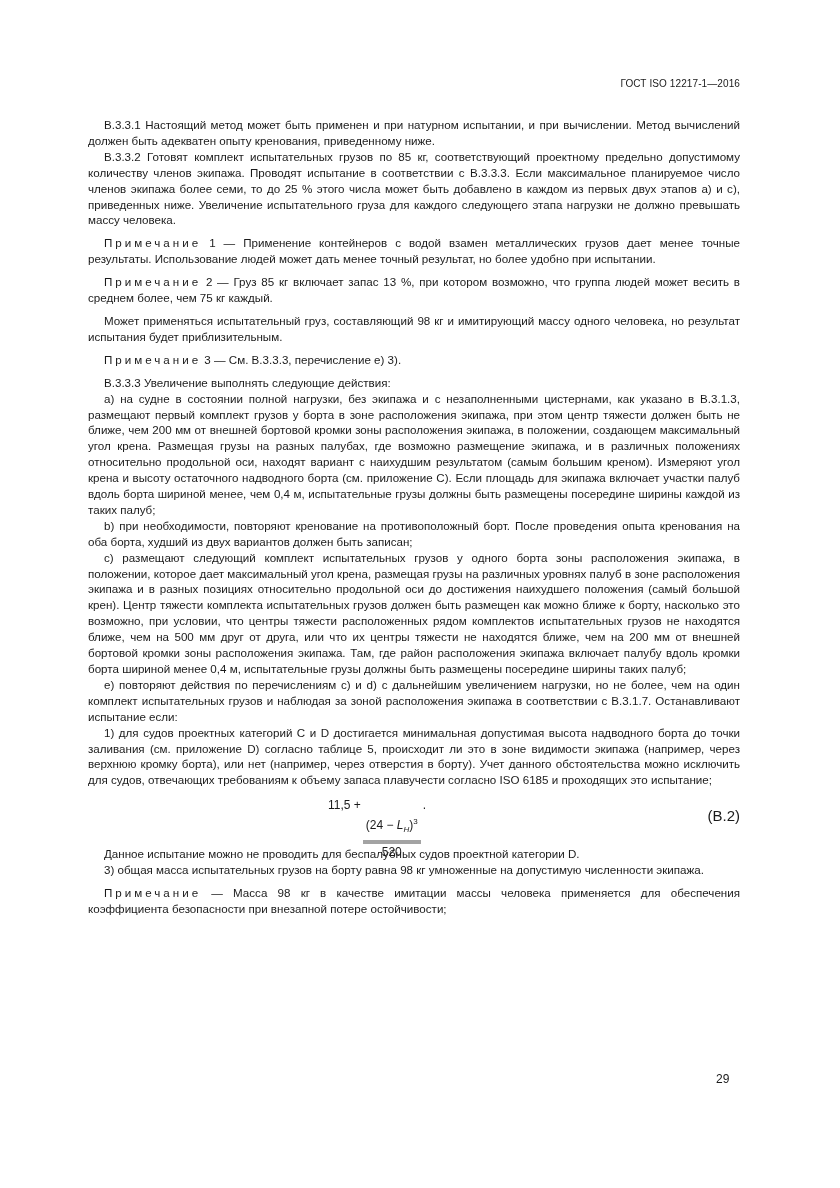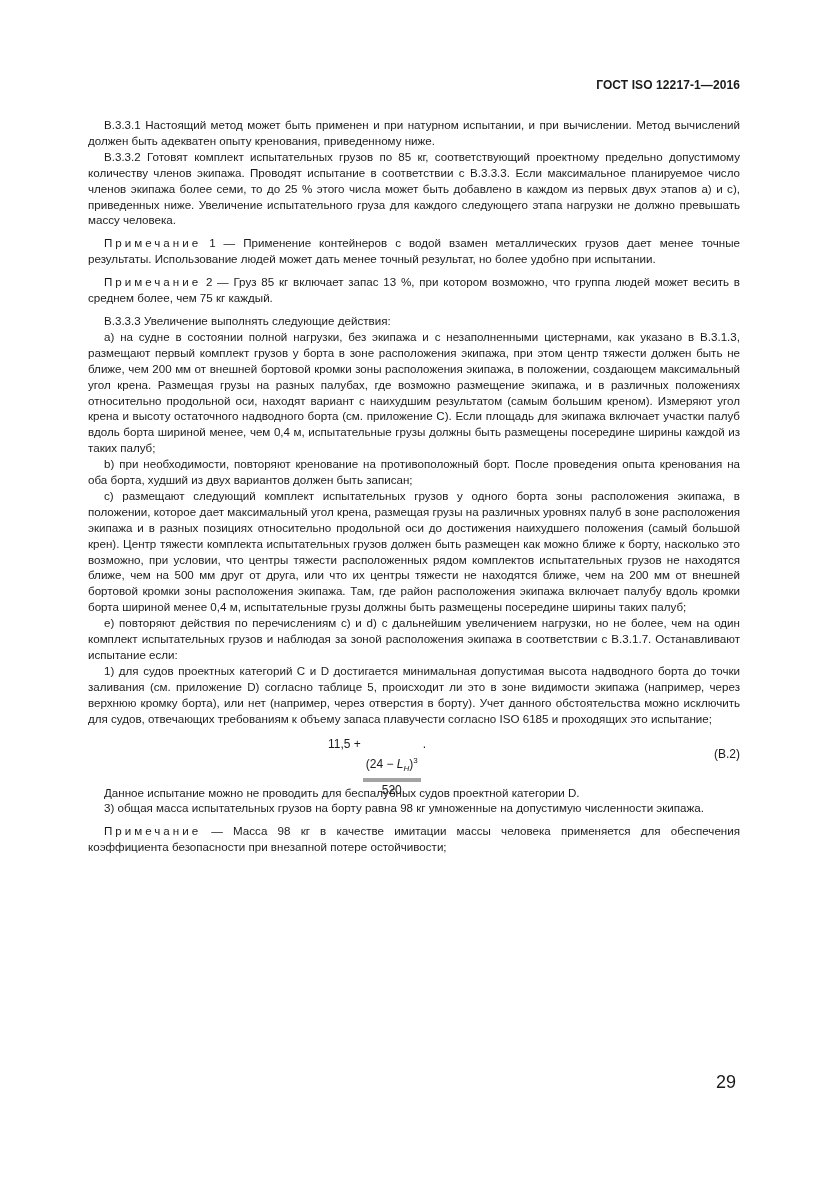--- a/index.html
+++ b/index.html
@@ -2,56 +2,58 @@
 <html><head>
 <meta charset="utf-8">
 <style>
   html, body { margin: 0; padding: 0; background: #ffffff; }
   body {
     width: 840px; height: 1188px; position: relative; overflow: hidden;
     font-family: "Liberation Sans", sans-serif; color: #1a1a1a;
   }
   .header {
     position: absolute; top: 78px; right: 100px;
-    font-weight: bold; font-size: 12px; letter-spacing: 0.1px;
+    font-weight: normal; font-size: 10px; letter-spacing: 0.1px;
   }
   .content {
     position: absolute; left: 88px; top: 117px; width: 652px;
     font-size: 11.6px; line-height: 15.9px; text-align: justify;
   }
   .content p { margin: 0; text-indent: 16px; }
   .content p.gap { margin-top: 7px; }
   .heading { font-weight: bold; }
   .spaced { letter-spacing: 3px; }
   .formula-row {
     position: relative; height: 50px; margin: 4px 0 4px 0;
   }
   .formula {
     position: absolute; left: 240px; top: 6px;
     display: flex; font-size: 12px;
   }
   .frac { display: inline-flex; flex-direction: column; align-items: center; margin: 0 2px; }
   .frac .num { border-bottom: 4px solid #a3a3a3; padding: 0 3px 1px 3px; margin-top: 16px; }
   .frac .den { padding-top: 1px; }
-  .eq-num { position: absolute; right: 0; top: 16px; font-size: 12px; }
-  .page-number { position: absolute; left: 716px; top: 1072px; font-size: 18px; }
+  .eq-num { position: absolute; right: 0; top: 16px; font-size: 15px; }
+  .page-number { position: absolute; left: 716px; top: 1072px; font-size: 12px; }
   i.var { font-style: italic; }
   sub, sup { font-size: 8px; }
 </style>
 </head>
 <body>
 
 <div class="header">ГОСТ ISO 12217-1—2016</div>
 
 <div class="content">
   <p>В.3.3.1 Настоящий метод может быть применен и при натурном испытании, и при вычислении. Метод вычислений должен быть адекватен опыту кренования, приведенному ниже.</p>
   <p>В.3.3.2 Готовят комплект испытательных грузов по 85 кг, соответствующий проектному предельно допустимому количеству членов экипажа. Проводят испытание в соответствии с В.3.3.3. Если максимальное планируемое число членов экипажа более семи, то до 25 % этого числа может быть добавлено в каждом из первых двух этапов а) и с), приведенных ниже. Увеличение испытательного груза для каждого следующего этапа нагрузки не должно превышать массу человека.</p>
 
   <p class="gap"><span class="spaced">Примечание</span><span> 1 — Применение контейнеров с водой взамен металлических грузов дает менее точные результаты. Использование людей может дать менее точный результат, но более удобно при испытании.</span></p>
   <p class="gap"><span class="spaced">Примечание</span><span> 2 — Груз 85 кг включает запас 13 %, при котором возможно, что группа людей может весить в среднем более, чем 75 кг каждый.</span></p>
+  <p class="gap">Может применяться испытательный груз, составляющий 98 кг и имитирующий массу одного человека, но результат испытания будет приблизительным.</p>
+  <p class="gap"><span class="spaced">Примечание</span><span> 3 — См. В.3.3.3, перечисление е) 3).</span></p>
 
   <p class="gap">В.3.3.3 Увеличение выполнять следующие действия:</p>
   <p>а) на судне в состоянии полной нагрузки, без экипажа и с незаполненными цистернами, как указано в В.3.1.3, размещают первый комплект грузов у борта в зоне расположения экипажа, при этом центр тяжести должен быть не ближе, чем 200 мм от внешней бортовой кромки зоны расположения экипажа, в положении, создающем максимальный угол крена. Размещая грузы на разных палубах, где возможно размещение экипажа, и в различных положениях относительно продольной оси, находят вариант с наихудшим результатом (самым большим креном). Измеряют угол крена и высоту остаточного надводного борта (см. приложение С). Если площадь для экипажа включает участки палуб вдоль борта шириной менее, чем 0,4 м, испытательные грузы должны быть размещены посередине ширины каждой из таких палуб;</p>
   <p>b) при необходимости, повторяют кренование на противоположный борт. После проведения опыта кренования на оба борта, худший из двух вариантов должен быть записан;</p>
   <p>с) размещают следующий комплект испытательных грузов у одного борта зоны расположения экипажа, в положении, которое дает максимальный угол крена, размещая грузы на различных уровнях палуб в зоне расположения экипажа и в разных позициях относительно продольной оси до достижения наихудшего положения (самый большой крен). Центр тяжести комплекта испытательных грузов должен быть размещен как можно ближе к борту, насколько это возможно, при условии, что центры тяжести расположенных рядом комплектов испытательных грузов не находятся ближе, чем на 500 мм друг от друга, или что их центры тяжести не находятся ближе, чем на 200 мм от внешней бортовой кромки зоны расположения экипажа. Там, где район расположения экипажа включает палубу вдоль кромки борта шириной менее 0,4 м, испытательные грузы должны быть размещены посередине ширины таких палуб;</p>
   <p>е) повторяют действия по перечислениям с) и d) с дальнейшим увеличением нагрузки, но не более, чем на один комплект испытательных грузов и наблюдая за зоной расположения экипажа в соответствии с В.3.1.7. Останавливают испытание если:</p>
   <p>1) для судов проектных категорий С и D достигается минимальная допустимая высота надводного борта до точки заливания (см. приложение D) согласно таблице 5, происходит ли это в зоне видимости экипажа (например, через верхнюю кромку борта), или нет (например, через отверстия в борту). Учет данного обстоятельства можно исключить для судов, отвечающих требованиям к объему запаса плавучести согласно ISO 6185 и проходящих это испытание;</p>
 
   <div class="formula-row">
     <div class="formula">

